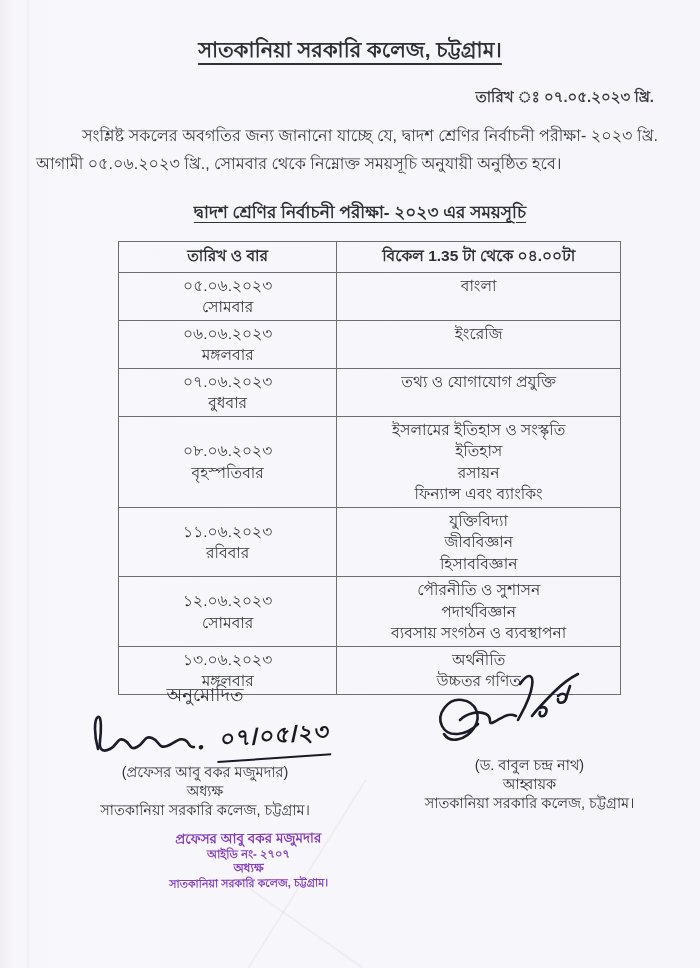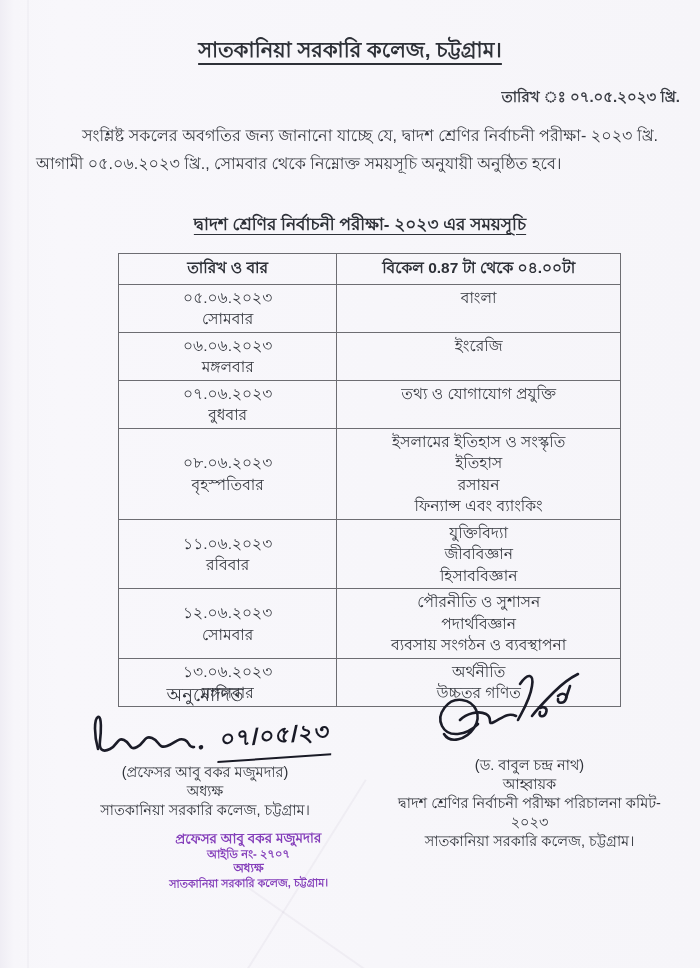--- a/index.html
+++ b/index.html
@@ -25,42 +25,42 @@
     text-align:center;
     font-size:21px;font-weight:bold;
     text-decoration:underline;
     text-underline-offset:6px;
     text-decoration-thickness:1.5px;
     color:#2e3138;
   }
   .date-line{
     margin-top:16px;
     text-align:right;
-    padding-right:20px;
+    padding-right:46px;
     font-size:15px;font-weight:600;
     color:#3a3d44;
   }
   .notice-heading{
     margin-top:4px;
     text-align:center;
     font-size:17px;font-weight:bold;
     text-decoration:underline;
     text-underline-offset:4px;
     color:#2e3138;
   }
   .body-par{
     margin:12px 42px 0 36px;
     font-size:16px;
     line-height:1.78;
     text-align:justify;
     text-indent:46px;
     color:#34373e;
   }
   .table-title{
-    margin-top:32px;
+    margin-top:20px;
     text-align:center;
     font-size:17px;font-weight:bold;
     text-decoration:underline;
     text-underline-offset:4px;
     color:#2e3138;
     padding-left:20px;
   }
   table.schedule{
     border-collapse:collapse;
     margin:14px 0 0 118px;
@@ -129,21 +129,21 @@
   <div class="table-title">দ্বাদশ শ্রেণির নির্বাচনী পরীক্ষা- ২০২৩ এর সময়সূচি</div>
 
   <table class="schedule">
     <colgroup>
         <col class="c-date">
         <col class="c-subj">
       </colgroup>
     <thead>
       <tr>
         <th>তারিখ ও বার</th>
-        <th>বিকেল 0.87 টা থেকে ০৪.০০টা</th>
+        <th>বিকেল 1.35 টা থেকে ০৪.০০টা</th>
       </tr>
     </thead>
     <tbody id="schedule-body">
         <tr class="r-pad">
           <td class="cell-date">
             <div>০৫.০৬.২০২৩</div>
             <div>সোমবার</div>
           </td>
           <td class="cell-subjects">
             <div>বাংলা</div>
@@ -235,21 +235,20 @@
         <path d="M78,56 C84,50 96,46 104,50 C112,54 104,62 112,58 C120,54 126,48 134,52"></path>
         <path d="M138,20 C146,8 152,10 150,22 C148,36 140,48 136,56"></path>
         <path d="M150,52 C156,44 164,36 172,28 C180,20 188,14 196,10"></path>
         <path d="M158,44 c4,-2 8,0 6,5 c-2,5 -8,4 -6,-1"></path>
         <path d="M176,32 c4,-4 10,-2 8,3 c-2,5 -9,5 -8,0"></path>
         <path d="M188,22 l-4,12"></path>
       </svg>
     </div>
     <div class="sig-line">(ড. বাবুল চন্দ্র নাথ)</div>
     <div class="sig-line">আহ্বায়ক</div>
-    <div class="sig-line">দ্বাদশ শ্রেণির নির্বাচনী পরীক্ষা পরিচালনা কমিট- ২০২৩</div>
     <div class="sig-line">সাতকানিয়া সরকারি কলেজ, চট্টগ্রাম।</div>
   </div>
 
   <div class="stamp" id="stamp" style="color: rgb(123, 47, 181);">
     <div class="s1">প্রফেসর আবু বকর মজুমদার</div>
     <div class="s2">আইডি নং- ২৭০৭</div>
     <div class="s3">অধ্যক্ষ</div>
     <div class="s4">সাতকানিয়া সরকারি কলেজ, চট্টগ্রাম।</div>
   </div>
 </div>

